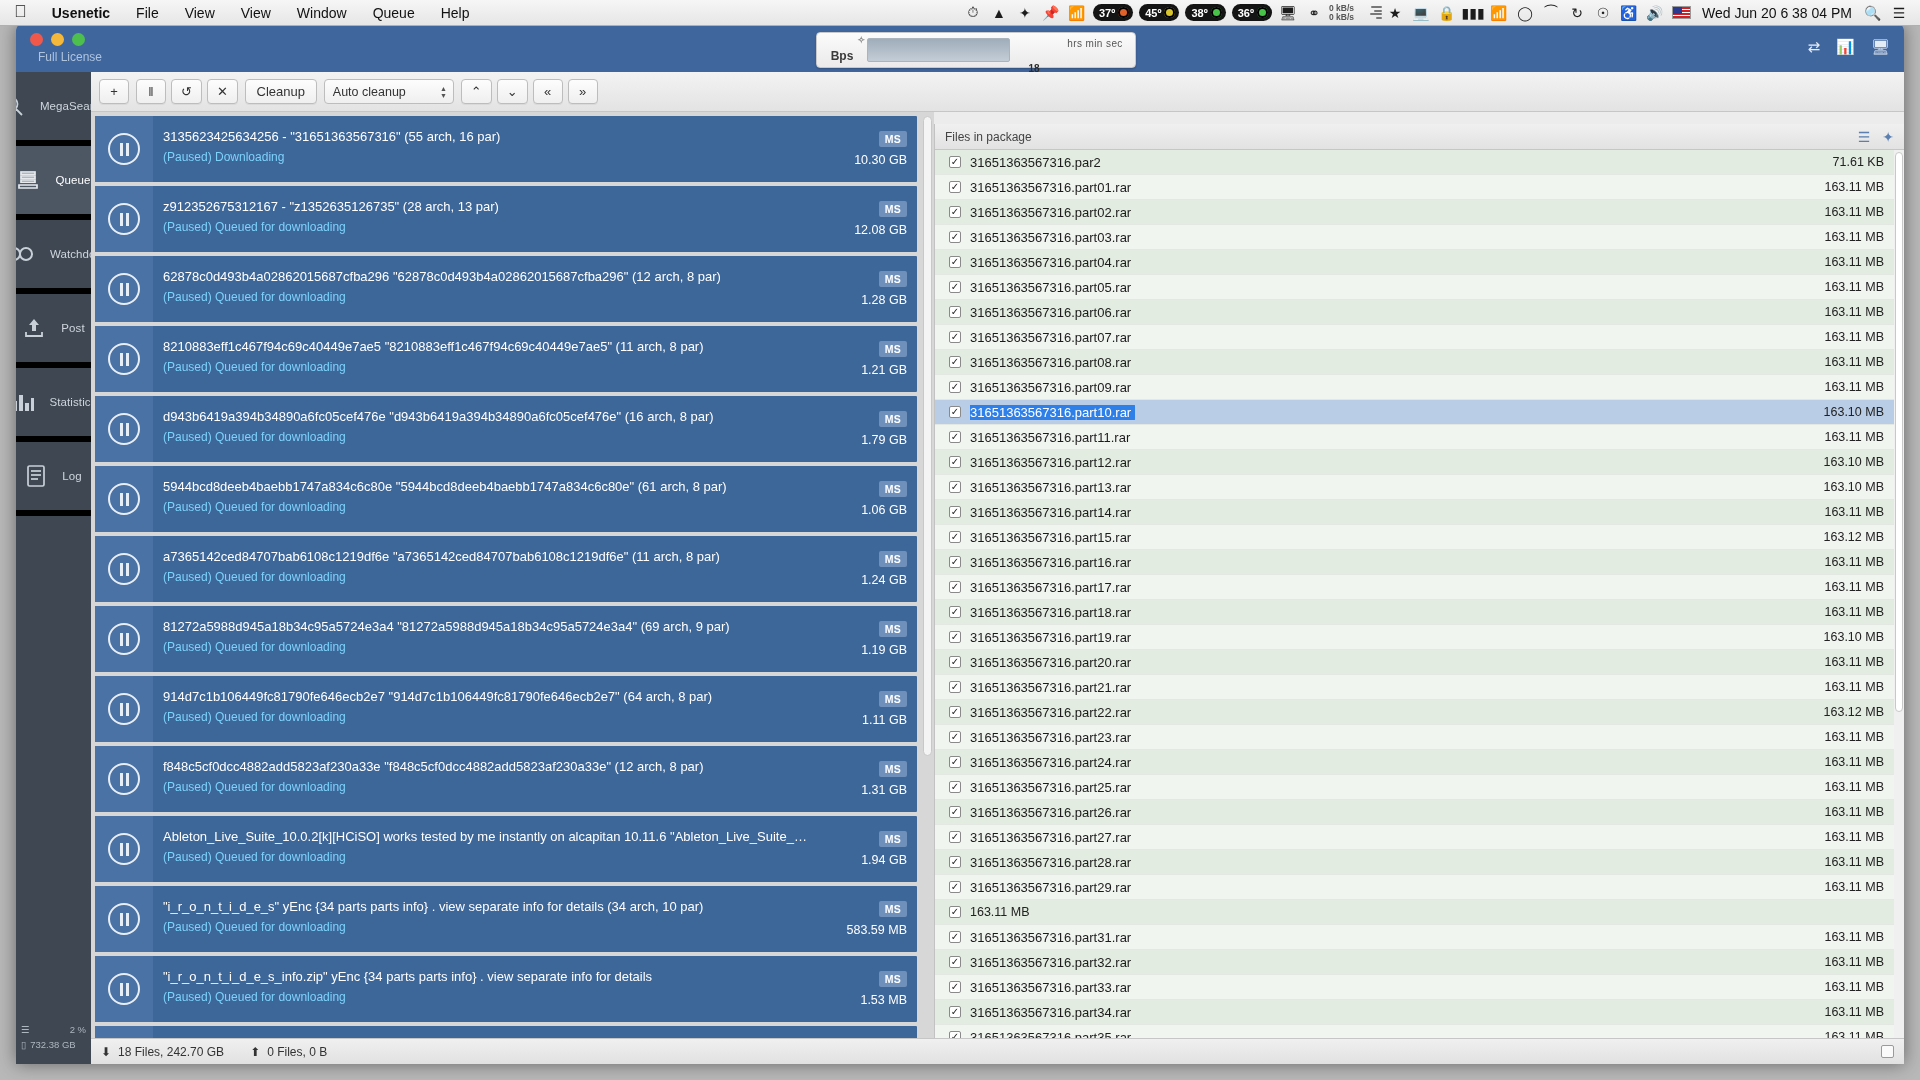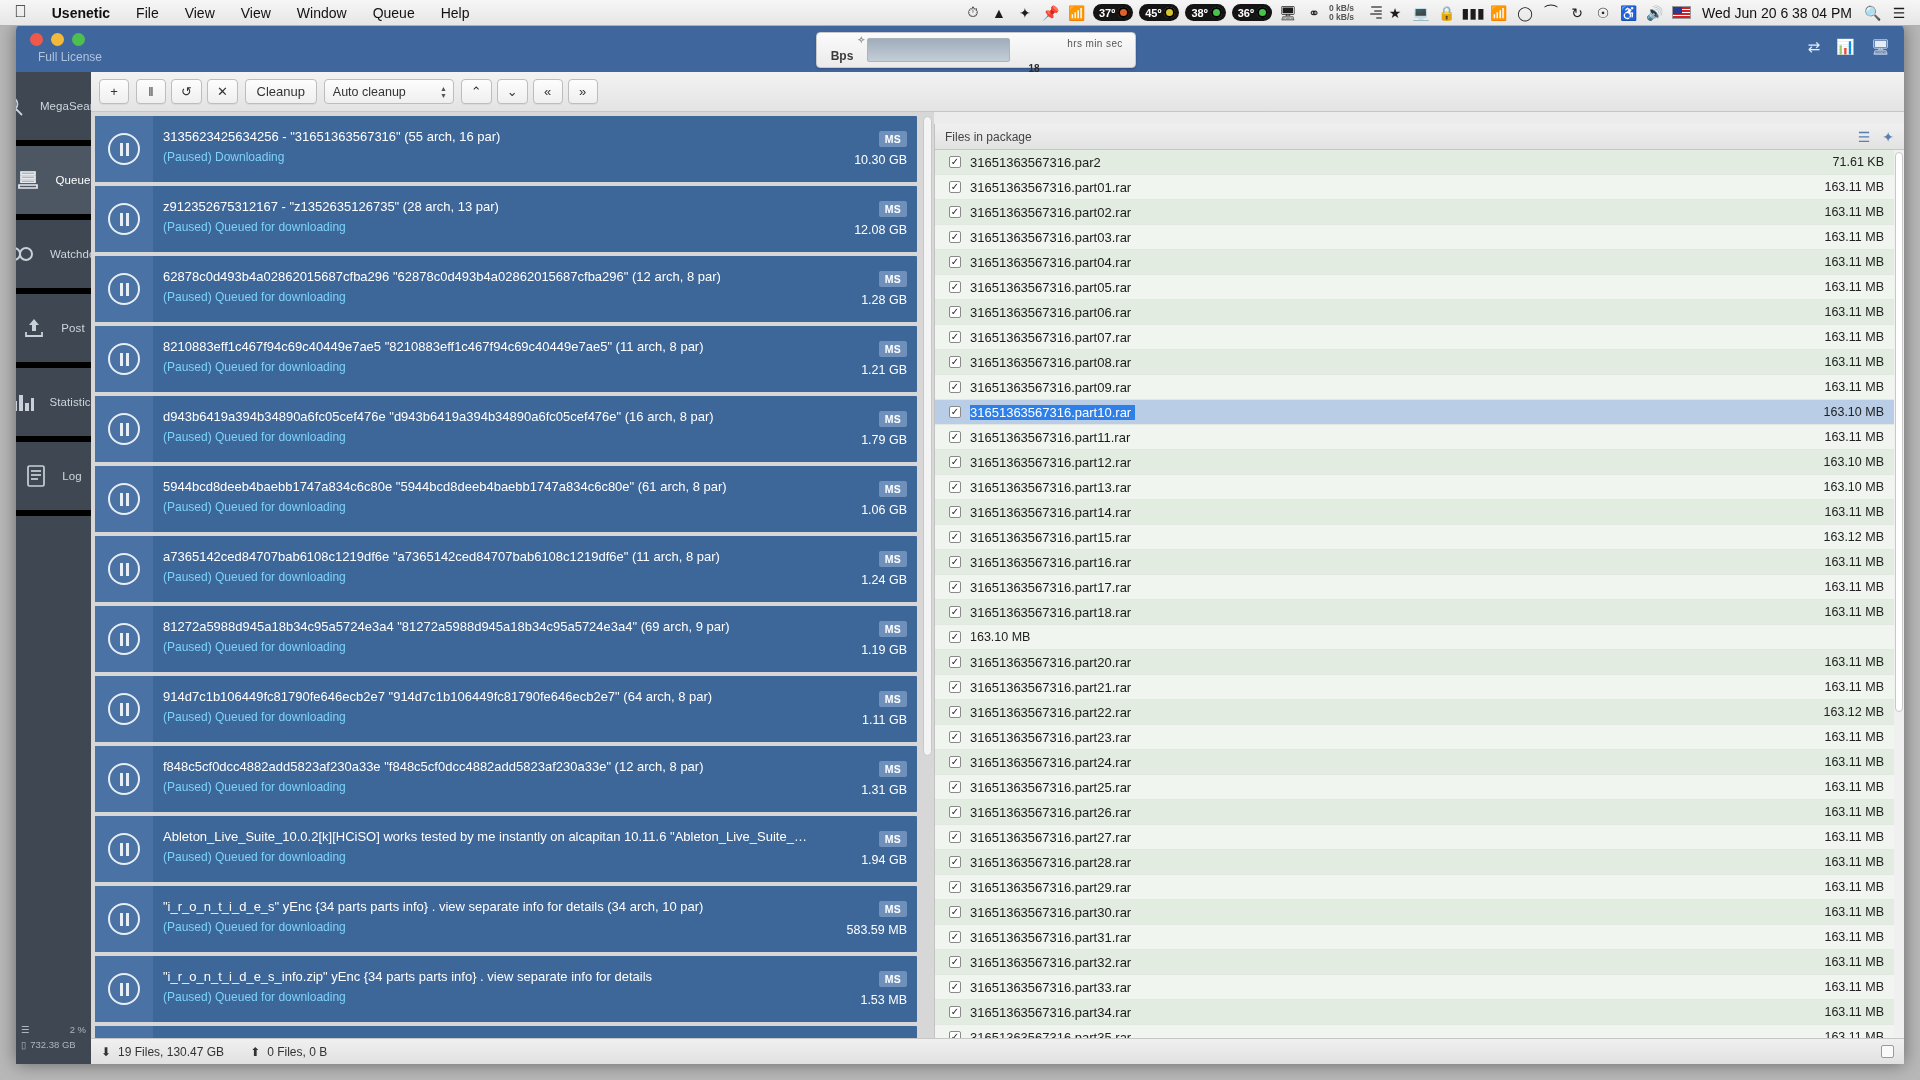--- a/index.html
+++ b/index.html
@@ -703,20 +703,21 @@
               <span class="fname"><span class="">31651363567316.part17.rar</span></span>
               <span class="fsize">163.11 MB</span>
             </div>
             <div class="frow">
               <span class="cbx">✓</span>
               <span class="fname"><span class="">31651363567316.part18.rar</span></span>
               <span class="fsize">163.11 MB</span>
             </div>
             <div class="frow">
               <span class="cbx">✓</span>
+              <span class="fname"><span class="">31651363567316.part19.rar</span></span>
               <span class="fsize">163.10 MB</span>
             </div>
             <div class="frow">
               <span class="cbx">✓</span>
               <span class="fname"><span class="">31651363567316.part20.rar</span></span>
               <span class="fsize">163.11 MB</span>
             </div>
             <div class="frow">
               <span class="cbx">✓</span>
               <span class="fname"><span class="">31651363567316.part21.rar</span></span>
@@ -757,21 +758,20 @@
               <span class="fname"><span class="">31651363567316.part28.rar</span></span>
               <span class="fsize">163.11 MB</span>
             </div>
             <div class="frow">
               <span class="cbx">✓</span>
               <span class="fname"><span class="">31651363567316.part29.rar</span></span>
               <span class="fsize">163.11 MB</span>
             </div>
             <div class="frow">
               <span class="cbx">✓</span>
-              <span class="fname"><span class="">31651363567316.part30.rar</span></span>
               <span class="fsize">163.11 MB</span>
             </div>
             <div class="frow">
               <span class="cbx">✓</span>
               <span class="fname"><span class="">31651363567316.part31.rar</span></span>
               <span class="fsize">163.11 MB</span>
             </div>
             <div class="frow">
               <span class="cbx">✓</span>
               <span class="fname"><span class="">31651363567316.part32.rar</span></span>
@@ -795,21 +795,21 @@
           </div>
         <div class="fl-scroll">
             <i></i>
           </div>
       </div>
     </div>
 
     <div class="statusbar">
       <div class="grp">
         <span>⬇</span>
-        <span>19 Files, 130.47 GB</span>
+        <span>18 Files, 242.70 GB</span>
       </div>
       <div class="grp">
         <span>⬆</span>
         <span>0 Files, 0 B</span>
       </div>
       <div class="sb-sq"></div>
     </div>
 
   </div>
 </div>

